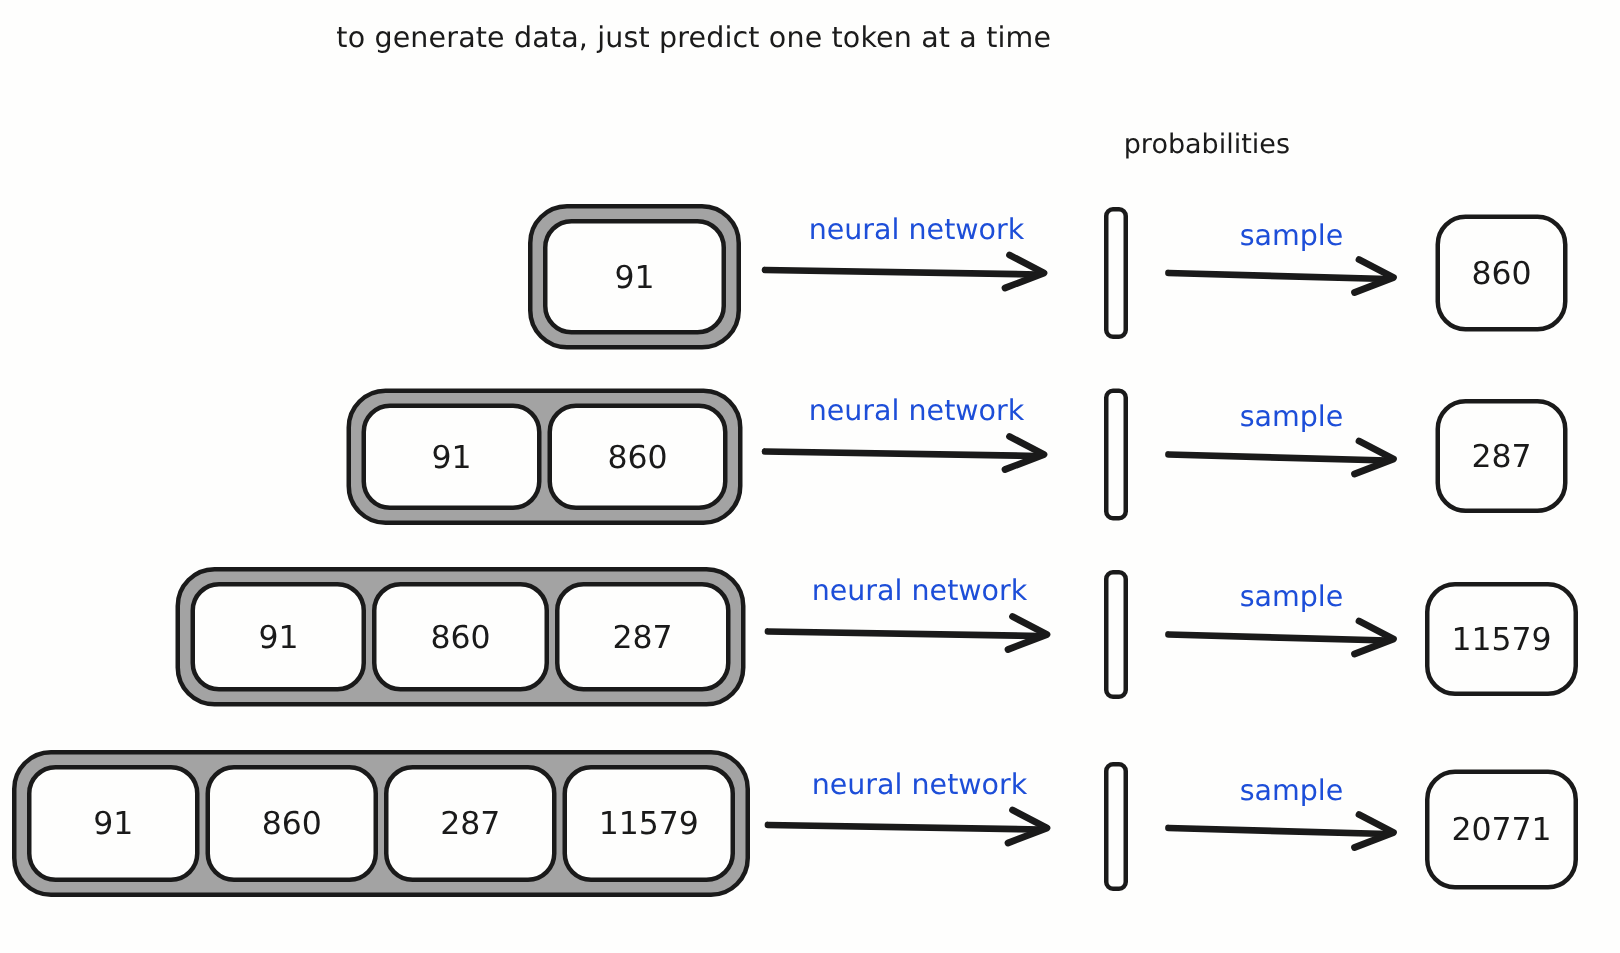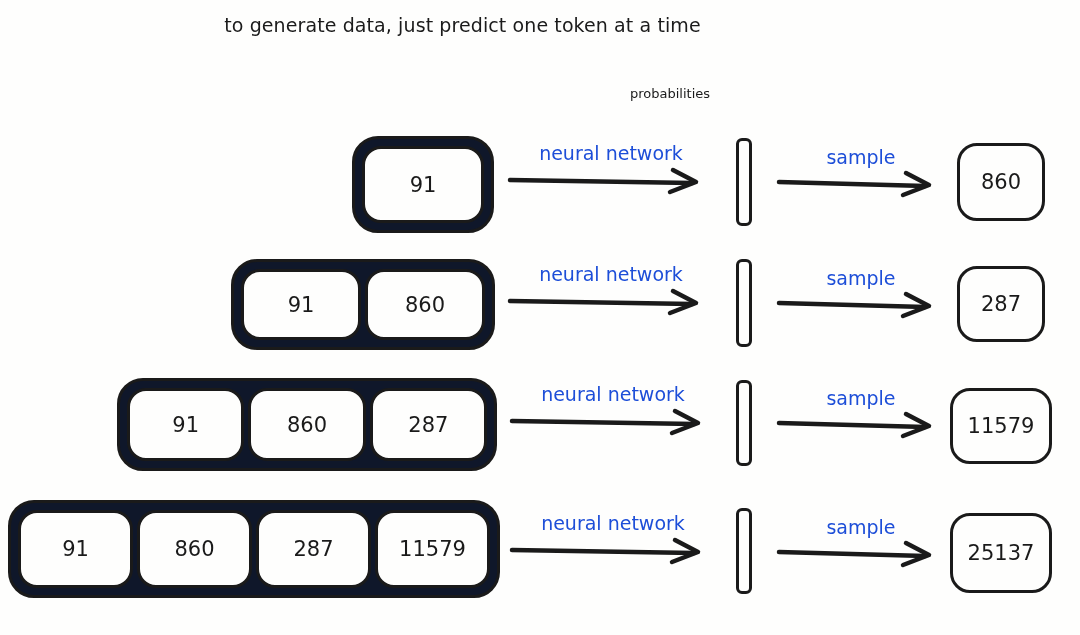--- a/index.html
+++ b/index.html
@@ -27,39 +27,39 @@
     letter-spacing: 0.1px;
     color: #1b1b1b;
   }
 
   
   #probabilities-label {
     position: absolute;
     left: 630px;
     top: 86px;
     width: 230px;
-    text-align: left;
-    font-size: 13px;
+    text-align: right;
+    font-size: 18px;
     color: #1b1b1b;
   }
 
   
   .row {
     position: absolute;
     left: 0;
     width: 1080px;
   }
 
   
   .sequence {
     position: absolute;
     box-sizing: border-box;
     border: 3px solid #1a1a1a;
     border-radius: 26px;
-    background: #0f172a;
+    background: #a3a3a3;
     display: flex;
     align-items: center;
     padding: 7px;
     gap: 4px;
   }
   .token {
     box-sizing: border-box;
     border: 3px solid #1a1a1a;
     border-radius: 19px;
     background: #fefefd;
@@ -219,14 +219,14 @@
   <div class="prob-bar" style="left:736px; top:508px; height:86px;"></div>
 
   <div class="arrow" style="left:779px; top:542px; width:164px; height:26px;">
     <div class="arrow-label">sample</div>
     <svg width="164" height="26" viewBox="0 0 164 26">
       <path d="M0 10 L146 14" stroke="#1a1a1a" stroke-width="4.5" fill="none" stroke-linecap="round"></path>
       <path d="M127 1 L150 13 L124 23" stroke="#1a1a1a" stroke-width="4.5" fill="none" stroke-linecap="round" stroke-linejoin="round"></path>
     </svg>
   </div>
 
-  <div class="out-token" style="left:950px; top:513px; width:102px; height:80px;">25137</div>
+  <div class="out-token" style="left:950px; top:513px; width:102px; height:80px;">20771</div>
 </div>
 
 </body></html>

